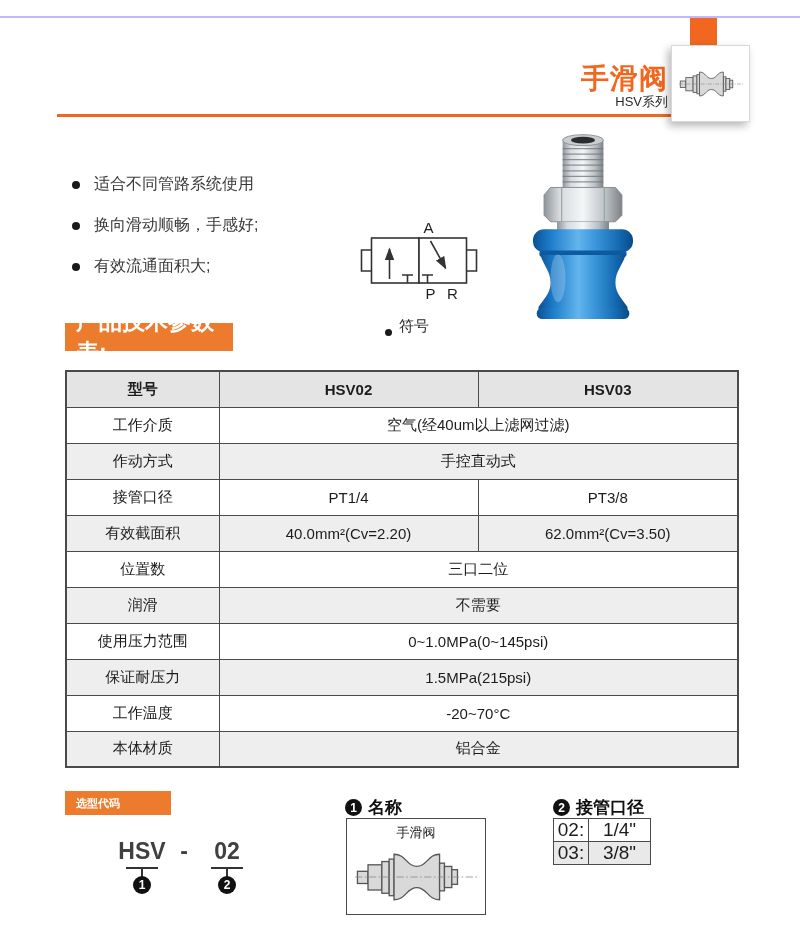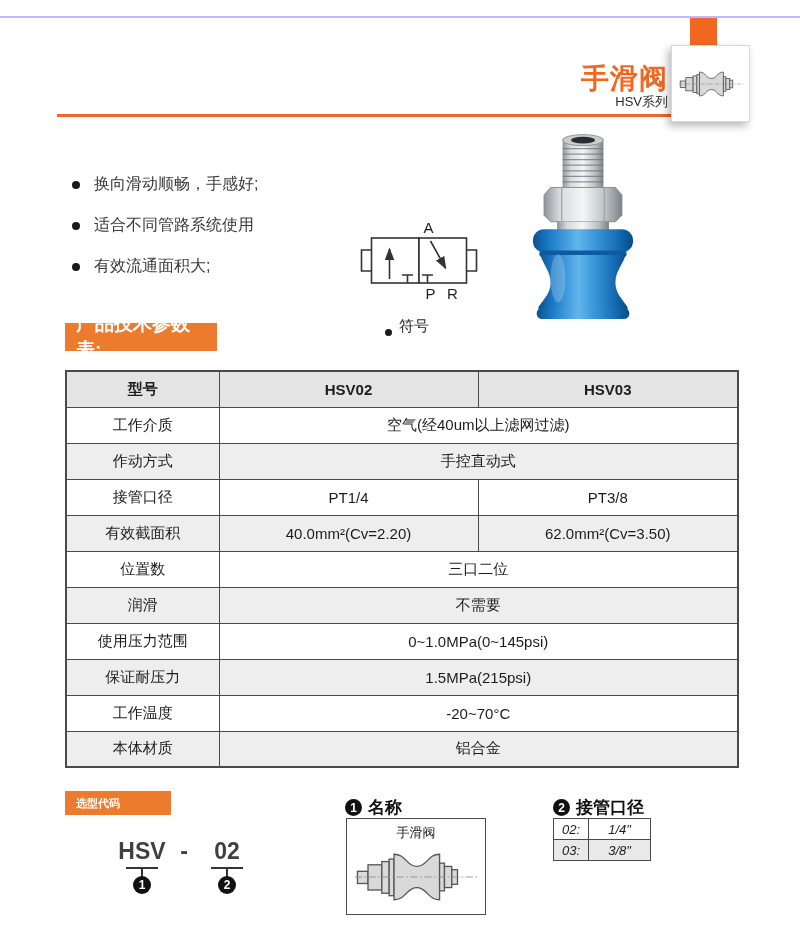--- a/index.html
+++ b/index.html
@@ -38,21 +38,21 @@
   .symbol-caption .dot { width:7px; height:7px; border-radius:50%; background:#1a1a1a; margin-right:7px; }
 
   
   .product-photo { position:absolute; left:508px; top:112px; }
 
   
   .banner {
     position:absolute; background:#ed7b2e; color:#ffffff; font-weight:700;
     display:flex; align-items:center; padding:0 11px;
   }
-  .banner.specs { left:65px; top:305px; width:152px; height:28px; font-size:19px; }
+  .banner.specs { left:65px; top:305px; width:168px; height:28px; font-size:23px; }
   .banner.ordering { left:65px; top:773px; width:106px; height:24px; font-size:11px; }
 
   
   .spec-table {
     position:absolute; left:65px; top:352px; width:672px;
     border-collapse:collapse; table-layout:fixed; font-size:15px; color:#1c1c1c;
     border:2px solid #4a4a4a;
   }
   .spec-table th, .spec-table td {
     border:1px solid #4a4a4a; height:36px; text-align:center;
@@ -86,21 +86,21 @@
   
   .name-box {
     position:absolute; left:346px; top:800px; width:140px; height:97px;
     border:1.5px solid #4a4a4a; background:#fff; text-align:center;
   }
   .name-box .product-name { display:block; margin-top:5px; font-size:13px; color:#1f1f1f; }
 
   
   .port-table {
     position:absolute; left:553px; top:800px; border-collapse:collapse;
-    font-size:13px; color:#1c1c1c; border:1.5px solid #4a4a4a;font-style:italic;
+    font-size:19px; color:#1c1c1c; border:1.5px solid #4a4a4a;
   }
   .port-table td { border:1px solid #4a4a4a; height:21px; text-align:center; background:#fff; }
   .port-table td.c1 { width:35px; }
   .port-table td.c2 { width:62px; }
   .port-table tr.alt td { background:#e9e9e9; }
 </style>
 </head>
 <body>
 
 <div id="page">
@@ -121,25 +121,25 @@
       <path d="M0 40 H150" stroke="#8a8a8a" stroke-width="1.5" stroke-dasharray="9 3 2 3" fill="none"></path>
     </svg>
   </div>
   <div class="page-title">手滑阀</div>
   <div class="page-series">HSV系列</div>
   <div class="orange-rule"></div>
 
   <ul class="features">
     <li>
       <span class="dot"></span>
-      <span>换向滑动顺畅，手感好;</span>
+      <span>适合不同管路系统使用</span>
     </li>
     <li>
       <span class="dot"></span>
-      <span>适合不同管路系统使用</span>
+      <span>换向滑动顺畅，手感好;</span>
     </li>
     <li>
       <span class="dot"></span>
       <span>有效流通面积大;</span>
     </li>
   </ul>
 
   <div class="symbol-fig">
     <svg width="138" height="100" viewBox="0 0 135 100">
       <defs>

